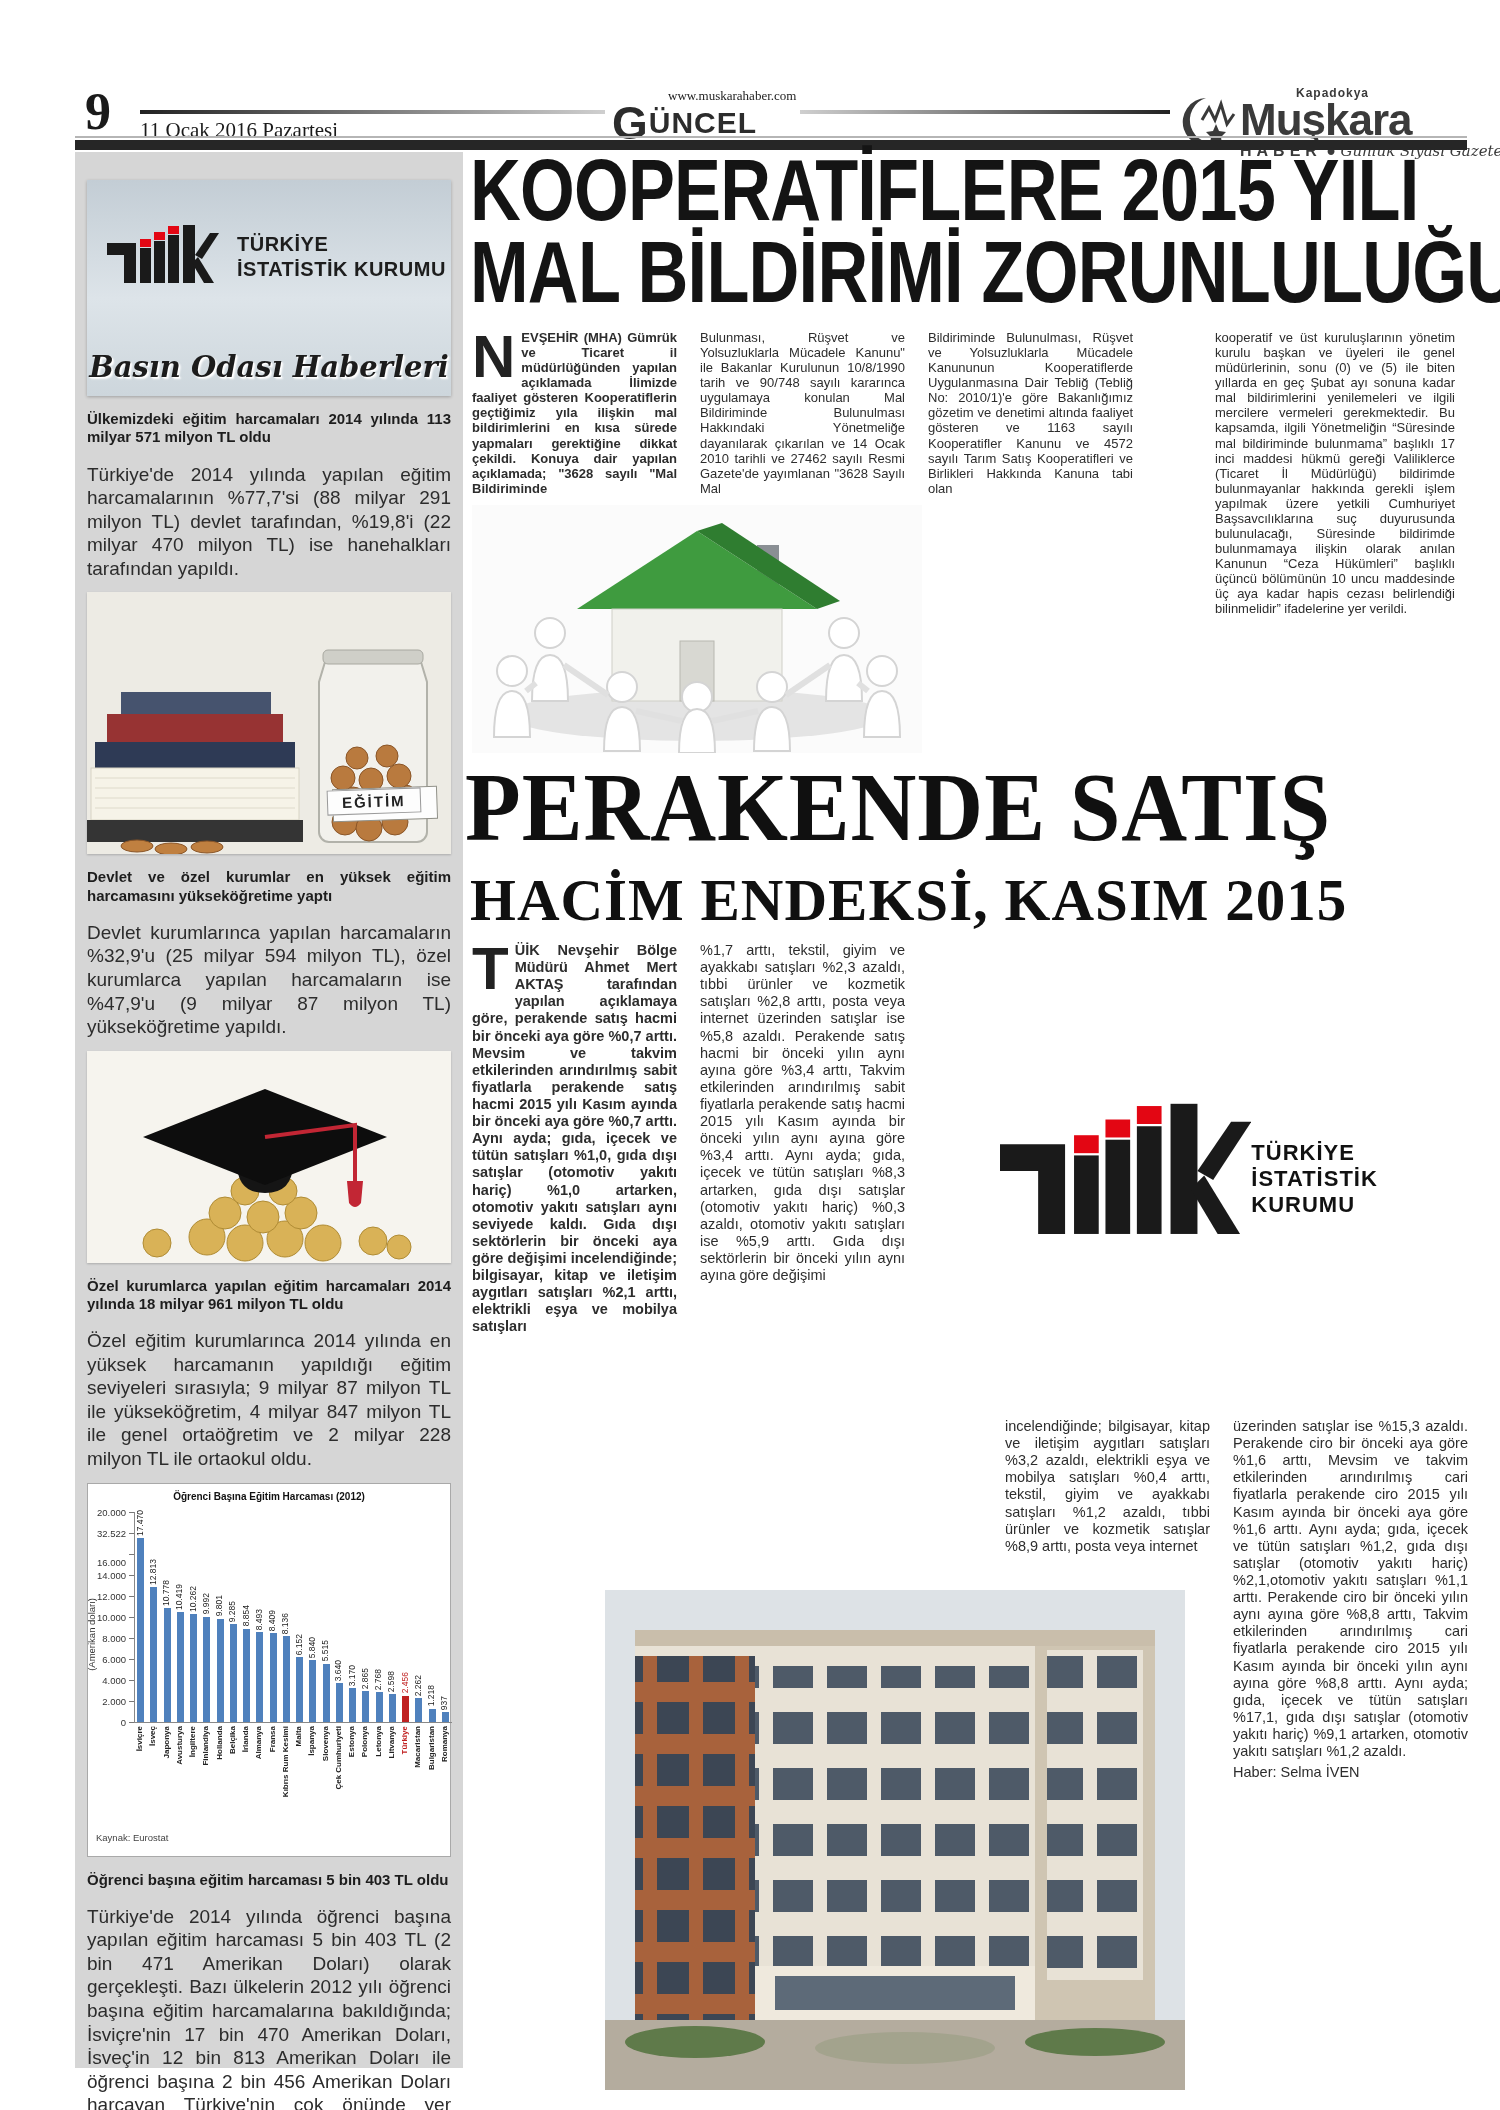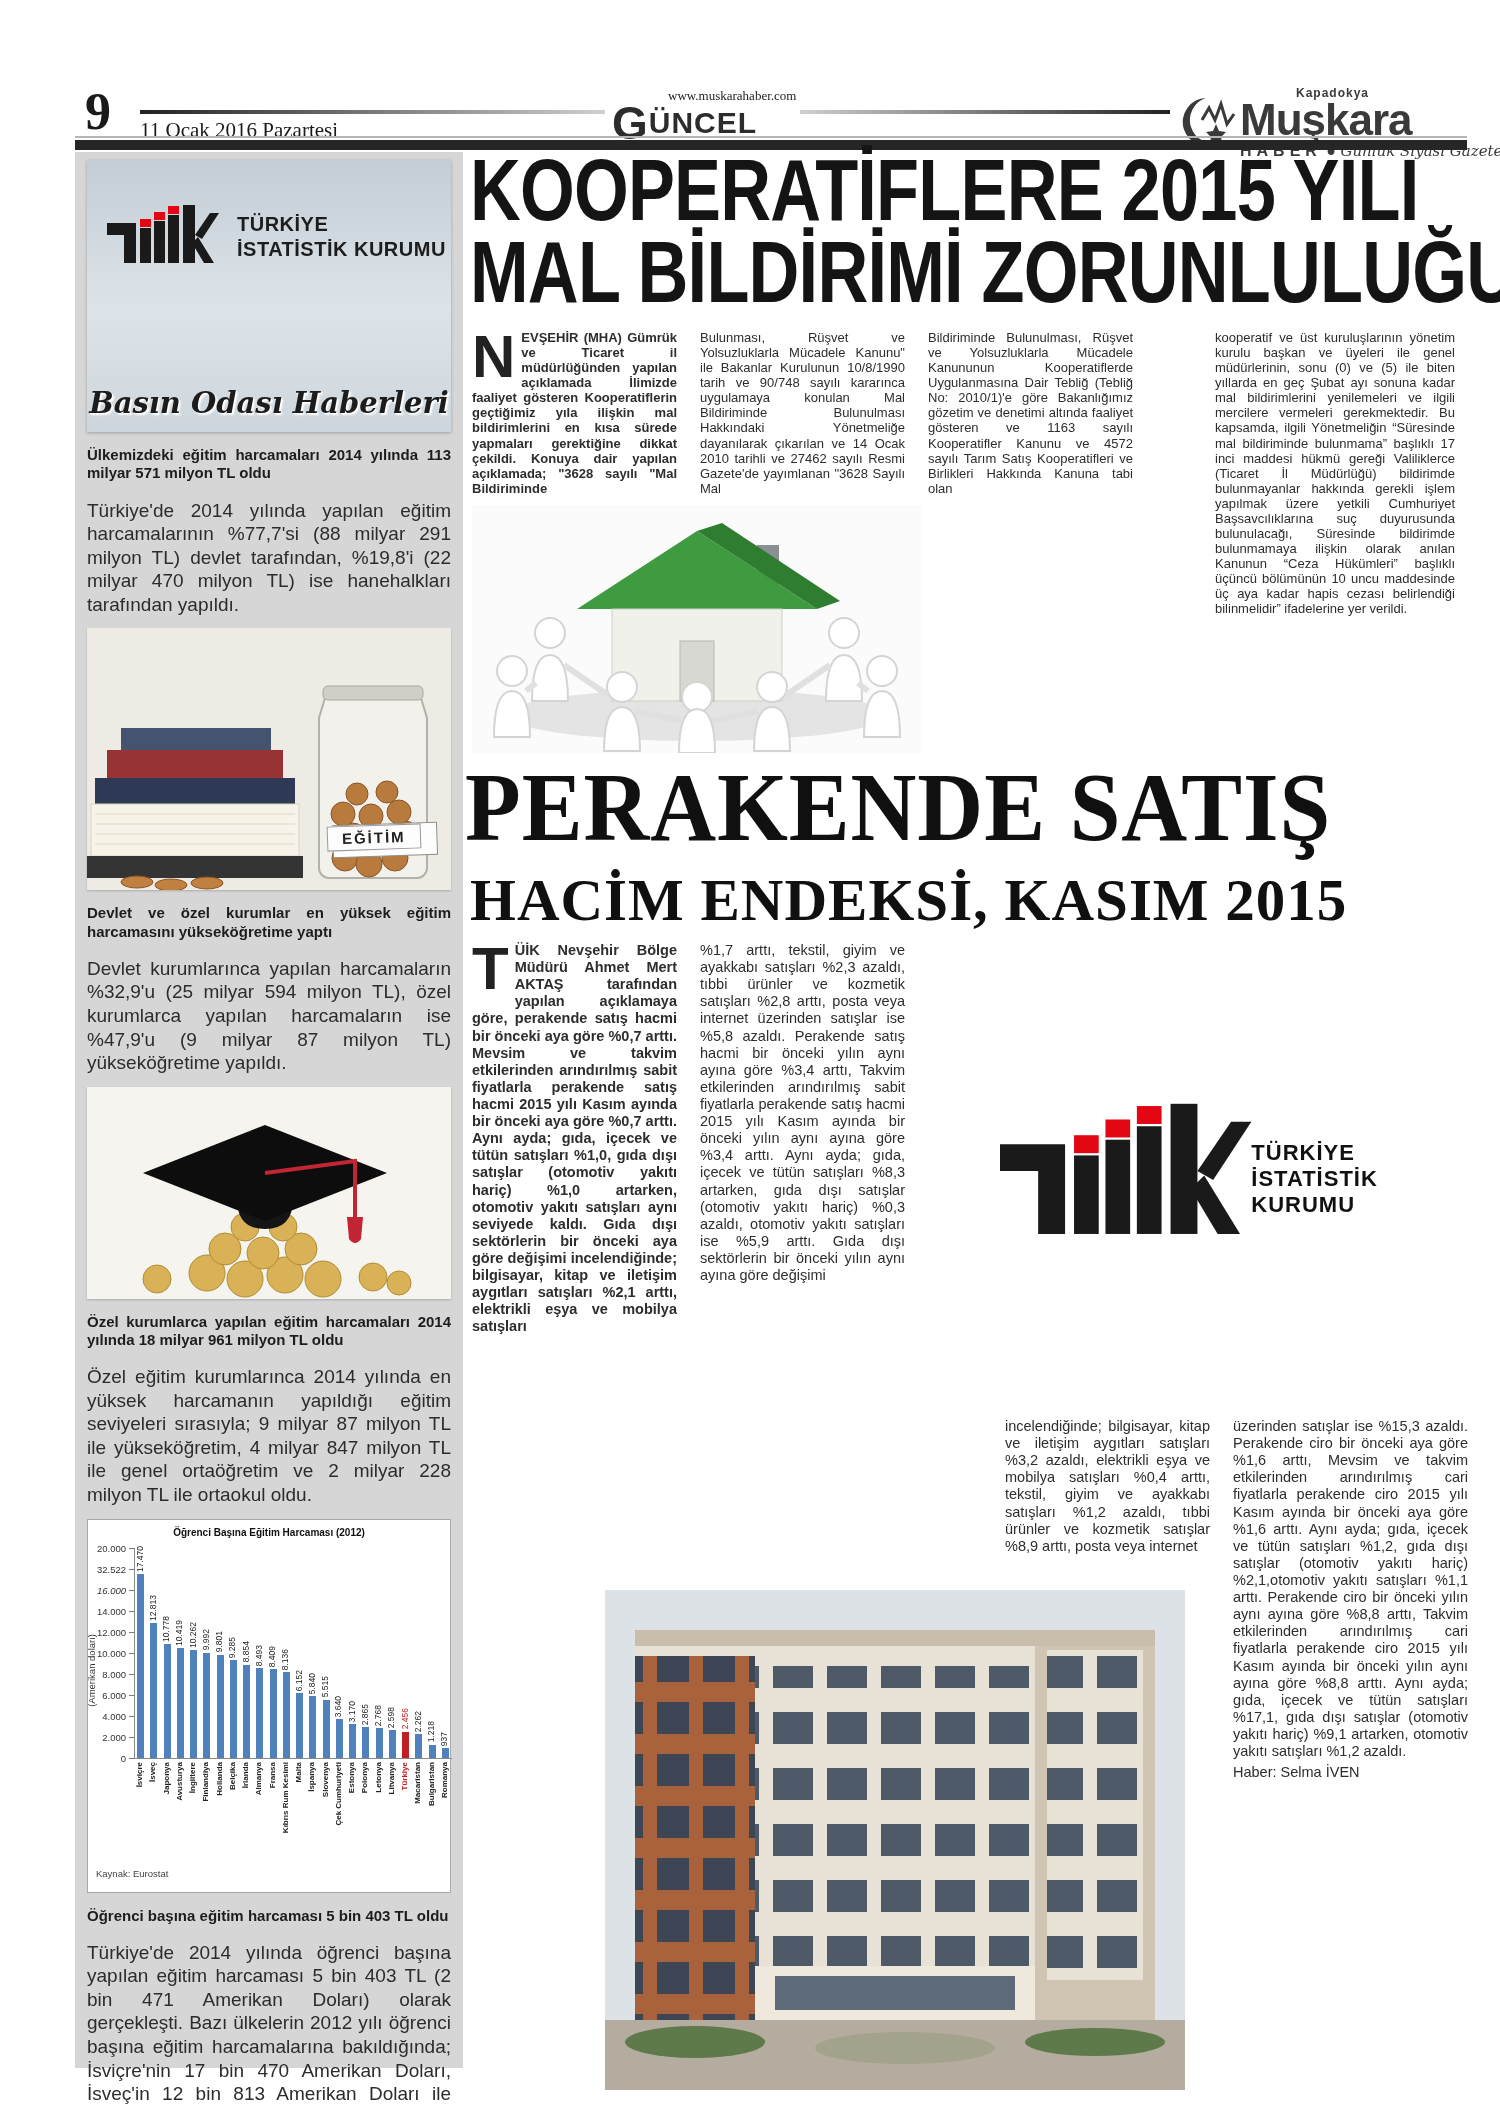--- a/index.html
+++ b/index.html
@@ -17,21 +17,21 @@
   .brand-kap{font-size:12px;font-weight:700;color:#3a3a3a;letter-spacing:1px;}
   .brand-name{font-size:44px;font-weight:900;color:#3a3a3a;letter-spacing:-1px;line-height:.9;}
   .brand-sub{font-size:16px;font-weight:700;letter-spacing:5px;color:#3a3a3a;}
   .brand-tag{font-family:"DejaVu Serif",serif;font-style:italic;font-size:15px;color:#3a3a3a;}
   .hdr-bar{background:#262626;height:10px;}
   .hdr-thin{background:#b5b5b5;height:2px;}
   
   .sidebar{left:75px;top:152px;width:388px;height:1916px;background:#d6d6d6;box-sizing:border-box;padding:8px 12px;}
   .stat-band{background:#fff;border-radius:8px;height:44px;display:flex;align-items:center;justify-content:center;
              font-weight:900;font-size:25px;letter-spacing:2px;color:#111;box-shadow:0 1px 2px rgba(0,0,0,.25);}
-  .tuik-banner{margin-top:0;height:272px;background:linear-gradient(180deg,#c3cdd5 0%,#dde4e9 55%,#cdd6dc 100%);
+  .tuik-banner{margin-top:20px;height:216px;background:linear-gradient(180deg,#c3cdd5 0%,#dde4e9 55%,#cdd6dc 100%);
                position:relative;box-shadow:0 1px 3px rgba(0,0,0,.25);text-decoration:underline;}
   .tuik-org{font-weight:700;color:#1d1d1d;font-size:20px;line-height:1.25;letter-spacing:.5px;}
   .script-title{font-family:"DejaVu Serif",serif;font-style:italic;font-weight:700;font-size:29px;color:#1c1c1c;
                 text-shadow:1px 1px 0 #fff,2px 2px 2px #fff;}
   .side-art{margin-top:14px;}
   .side-h{font-weight:700;font-size:15px;color:#1d1d1d;line-height:1.22;text-align:justify;}
   .side-b{font-size:19px;color:#2c2c2c;line-height:1.24;text-align:justify;margin-top:16px;}
   .side-img{margin-top:12px;position:relative;box-shadow:0 1px 2px rgba(0,0,0,.2);}
   .egitim-label{position:absolute;right:38px;bottom:84px;background:#fdfdfd;border:1px solid #999;
                 padding:3px 14px;font-weight:800;font-size:15px;letter-spacing:2px;color:#222;transform:rotate(-2deg);}
@@ -212,21 +212,21 @@
           <span class="ytick" style="left: 2px; top: 152px;">6.000</span>
           <div class="ydash" style="left: 41px; top: 157px;"></div>
           <span class="ytick" style="left: 2px; top: 131px;">8.000</span>
           <div class="ydash" style="left: 41px; top: 136px;"></div>
           <span class="ytick" style="left: 2px; top: 110px;">10.000</span>
           <div class="ydash" style="left: 41px; top: 115px;"></div>
           <span class="ytick" style="left: 2px; top: 89px;">12.000</span>
           <div class="ydash" style="left: 41px; top: 94px;"></div>
           <span class="ytick" style="left: 2px; top: 68px;">14.000</span>
           <div class="ydash" style="left: 41px; top: 73px;"></div>
-          <span class="ytick" style="left: 2px; top: 47px; font-style: italic;">16.000</span>
+          <span class="ytick" style="left: 2px; top: 55px;">16.000</span>
           <div class="ydash" style="left: 41px; top: 52px;"></div>
           <span class="ytick" style="left: 2px; top: 26px;">32.522</span>
           <div class="ydash" style="left: 41px; top: 31px;"></div>
           <span class="ytick" style="left: 2px; top: 5px;">20.000</span>
           <div class="ydash" style="left: 41px; top: 10px;"></div>
           <div class="bar" style="left: 49.125px; width: 7px; top: 36.565px; height: 183.435px; background: rgb(79, 129, 189);"></div>
           <span class="vlab" style="left: 46.625px; bottom: 309.435px;">17.470</span>
           <span class="clab" style="left: 47.125px; top: 224px;">İsviçre</span>
           <div class="bar" style="left: 62.375px; width: 7px; top: 85.4635px; height: 134.536px; background: rgb(79, 129, 189);"></div>
           <span class="vlab" style="left: 59.875px; bottom: 260.536px;">12.813</span>

